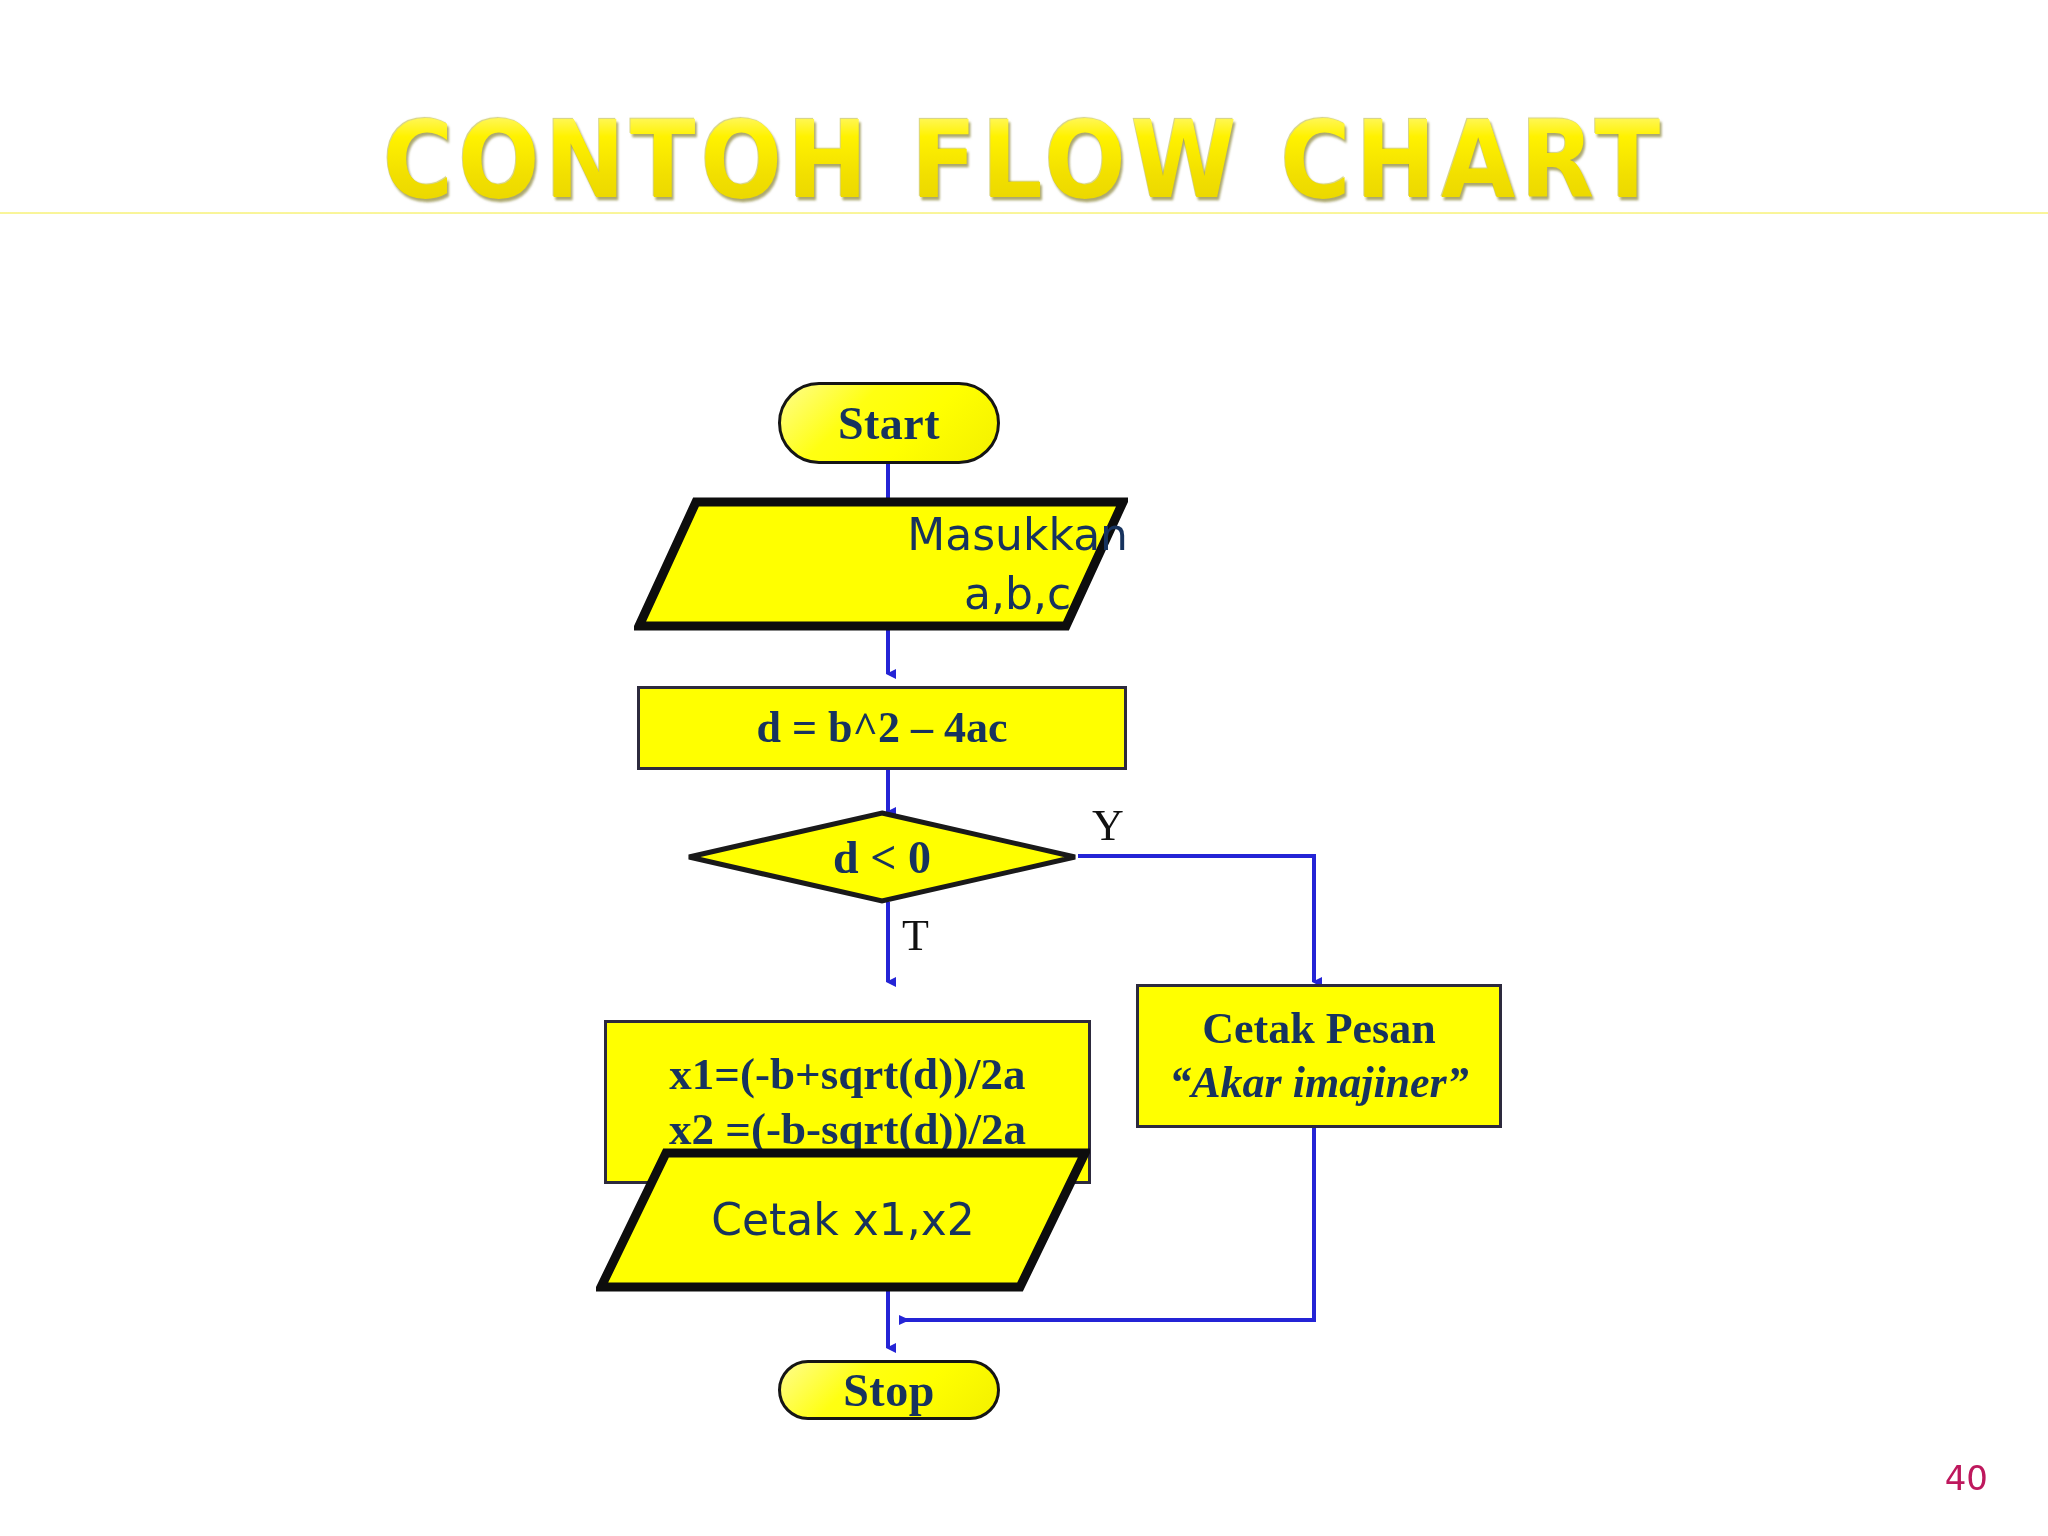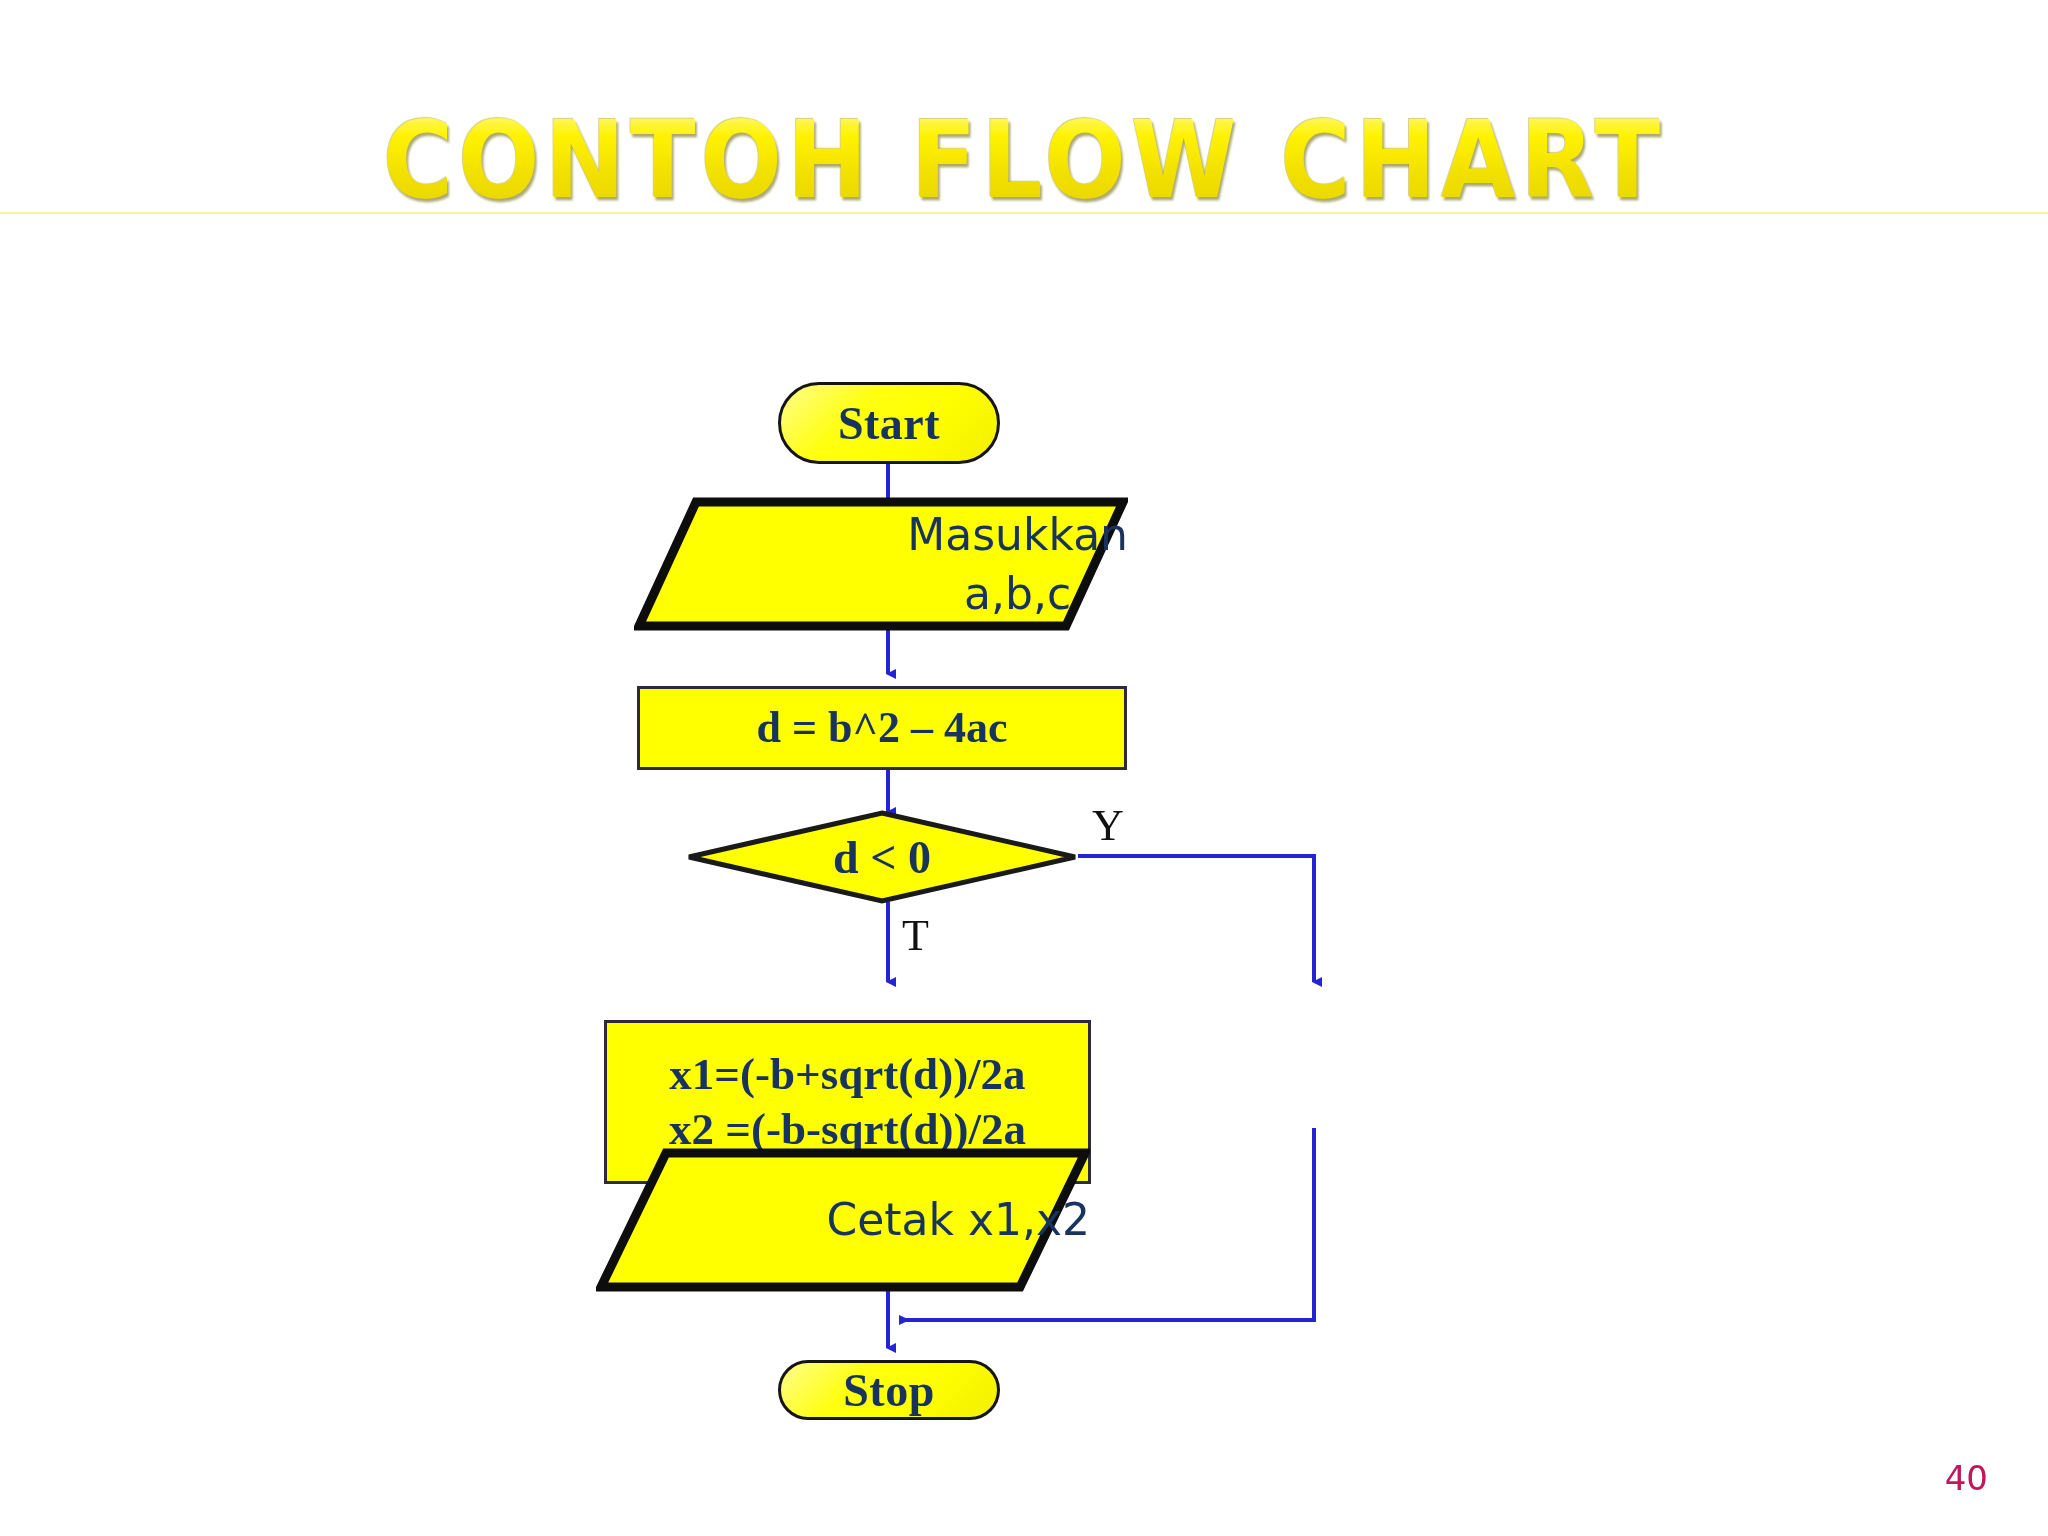--- a/index.html
+++ b/index.html
@@ -261,22 +261,26 @@
     </div>
 
     <span class="branch-label" style="left:1092px; top:800px;">Y</span>
     <span class="branch-label" style="left:902px; top:910px;">T</span>
 
     <div class="node process" style="left:604px; top:984px; width:487px; height:164px; font-size:45px;margin-top:36px;">
       <span>x1=(-b+sqrt(d))/2a</span>
       <span>x2 =(-b-sqrt(d))/2a</span>
     </div>
 
-
-    <div class="node io" style="left:596px; top:1148px; width:494px; height:144px;justify-content:flex-end;">
+    <div class="node process" style="left:1136px; top:984px; width:366px; height:144px;">
+      <span>Cetak Pesan</span>
+      <span class="italicq">“Akar imajiner”</span>
+    </div>
+
+    <div class="node io" style="left:596px; top:1148px; width:494px; height:144px;">
       <svg viewBox="0 0 494 144" preserveAspectRatio="none">
         <polygon points="70,5 489,5 424,139 5,139" fill="#ffff00" stroke="#0d0d0d" stroke-width="9"></polygon>
       </svg>
       <div class="io-text">
         <div>Cetak x1,x2</div>
       </div>
     </div>
 
     <div class="node terminator" style="left:778px; top:1360px; width:222px; height:60px;">
       <span>Stop</span>

